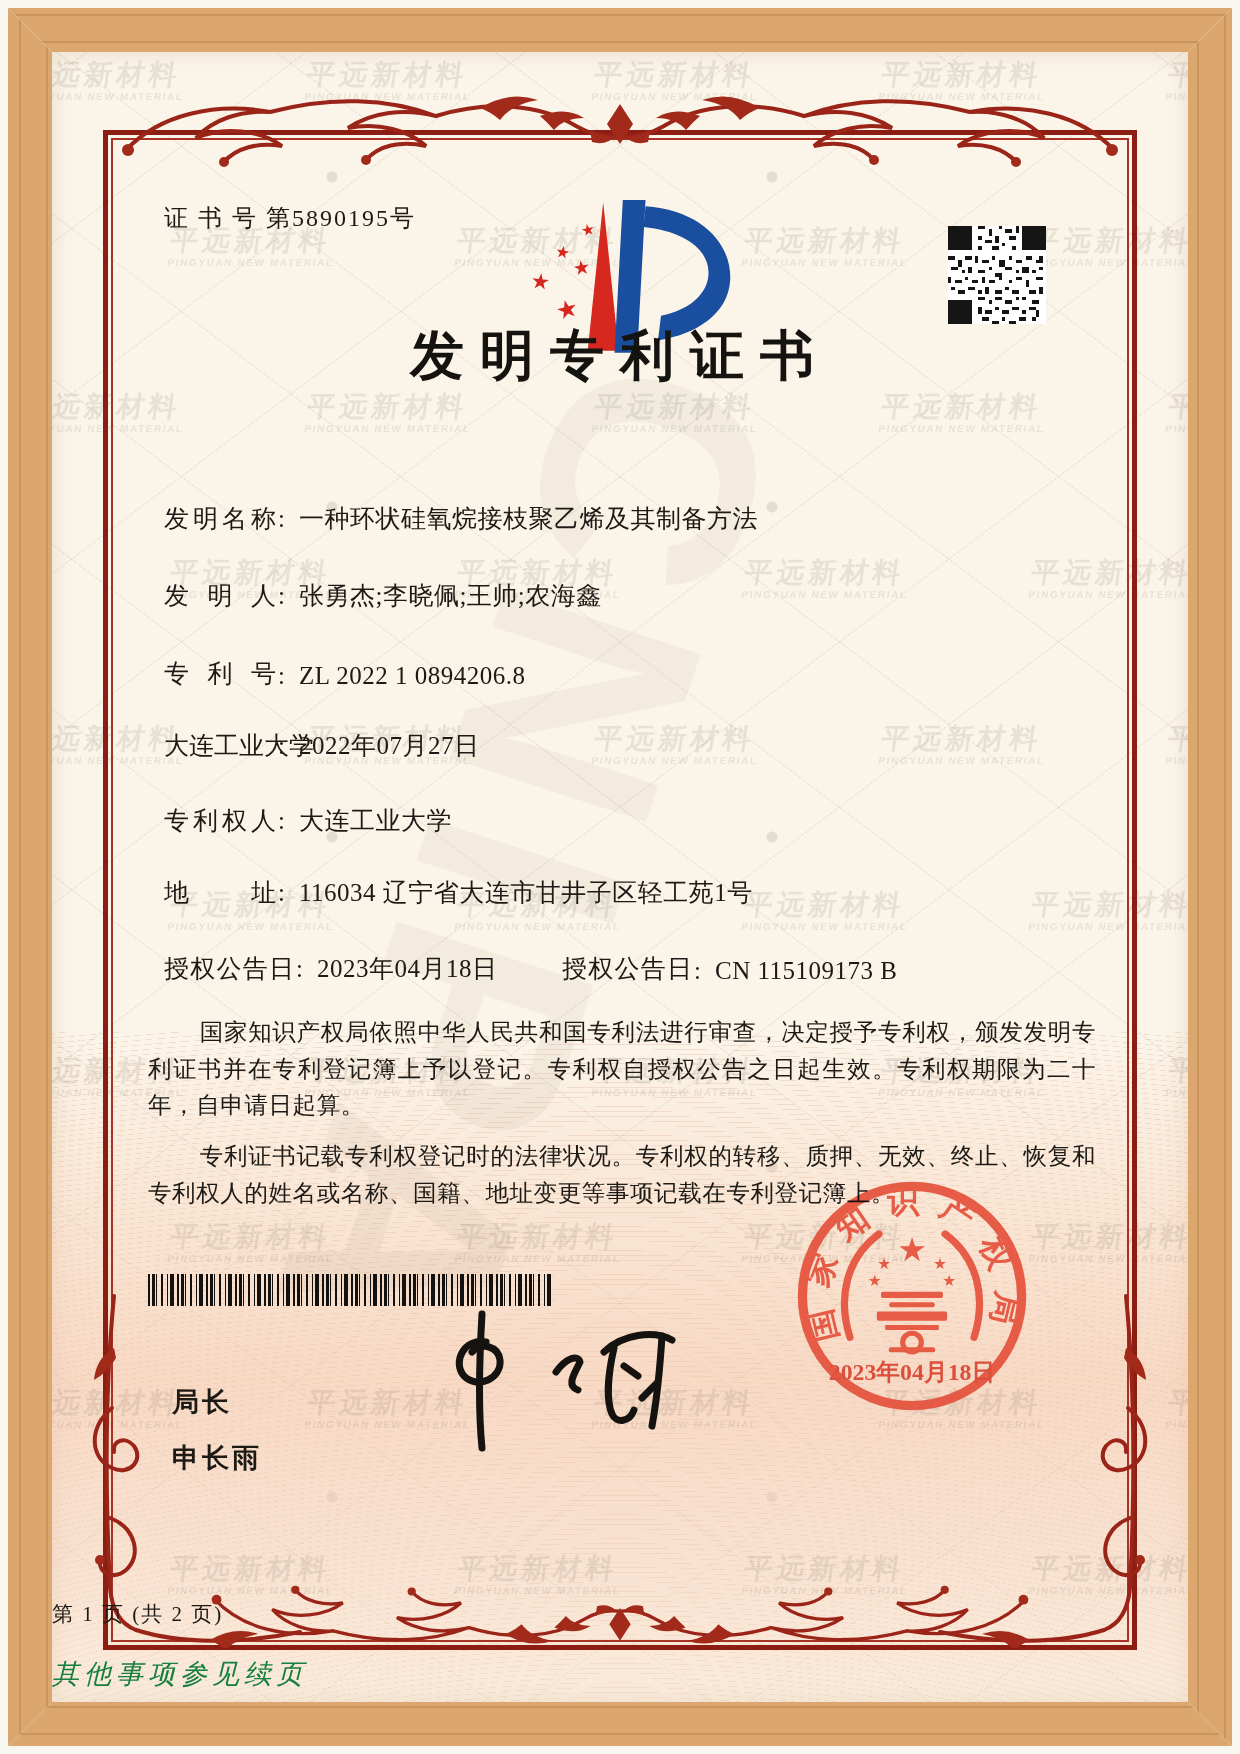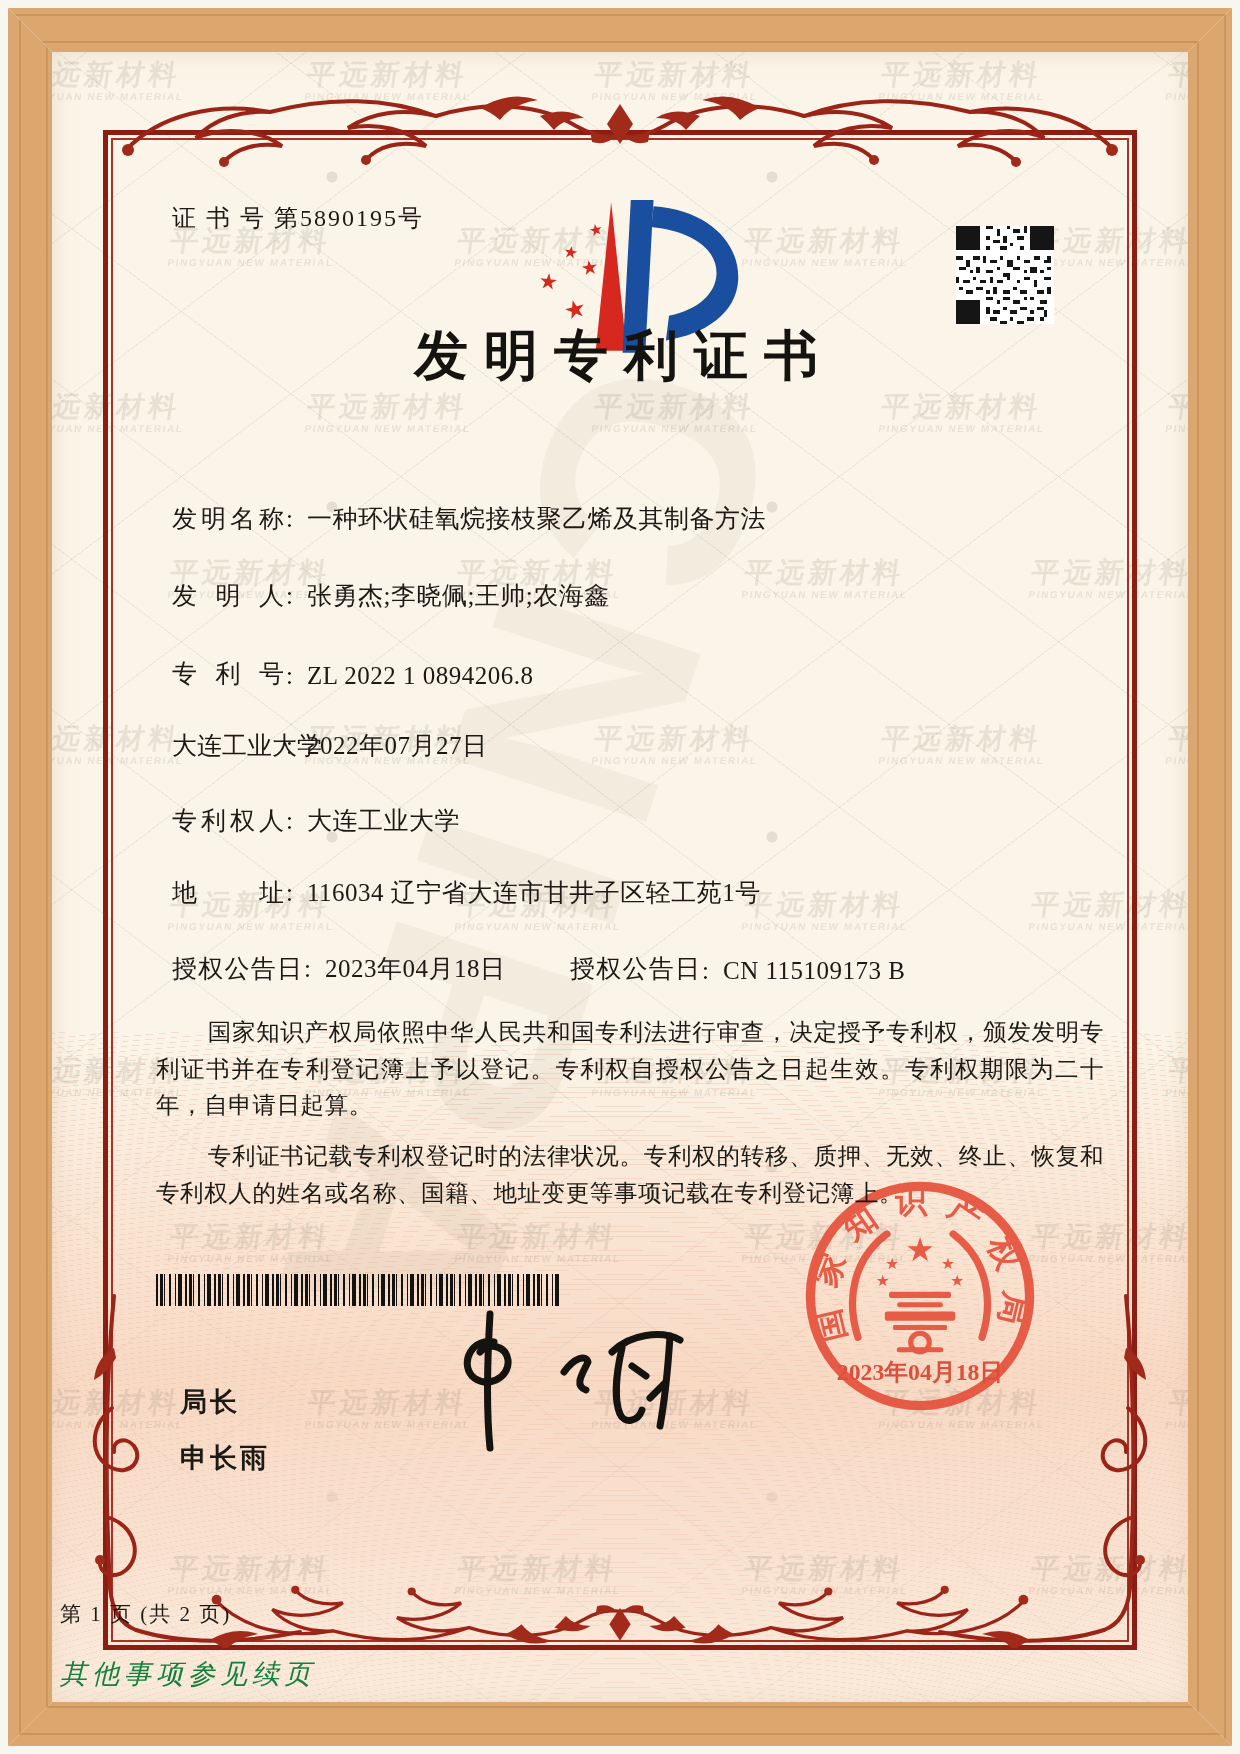--- a/index.html
+++ b/index.html
@@ -41,21 +41,21 @@
      font-family:"Liberation Sans","DejaVu Sans",sans-serif;font-weight:700;font-size:300px;letter-spacing:24px;
      color:rgba(135,122,100,.08);transform:rotate(108deg);transform-origin:400px 150px;}
   
   .red-border{position:absolute;left:51px;top:78px;width:1034px;height:1520px;z-index:2;
      border:5px solid #8c1d12;box-sizing:border-box;pointer-events:none;}
   .red-border-inner{position:absolute;inset:3px;border:2px solid #a83225;}
   .orn{position:absolute;z-index:3;pointer-events:none;}
   .vs{fill:none;stroke:#9b2418;stroke-width:4;stroke-linecap:round;}
   .vf{fill:#a22a1a;stroke:none;}
   
-  .content{position:absolute;inset:0;z-index:5;color:#1d1a16;margin-left:8px;}
+  .content{position:absolute;inset:0;z-index:5;color:#1d1a16;}
   .cert-number{position:absolute;left:112px;top:150px;font-size:24px;letter-spacing:2px;}
   .logo{position:absolute;left:452px;top:146px;}
   .qr{position:absolute;left:896px;top:174px;width:98px;height:98px;}
   .title{position:absolute;left:0;width:100%;top:268px;text-align:center;font-size:54px;font-weight:800;
          letter-spacing:16px;color:#151310;}
   .row{position:absolute;left:112px;font-size:25px;white-space:nowrap;}
   .field-label{display:inline-block;width:112px;text-align:justify;text-align-last:justify;vertical-align:bottom;}
   .field-label.wide{width:130px;}
   .colon{margin-left:2px;}
   .field-value{margin-left:14px;letter-spacing:.5px;}

